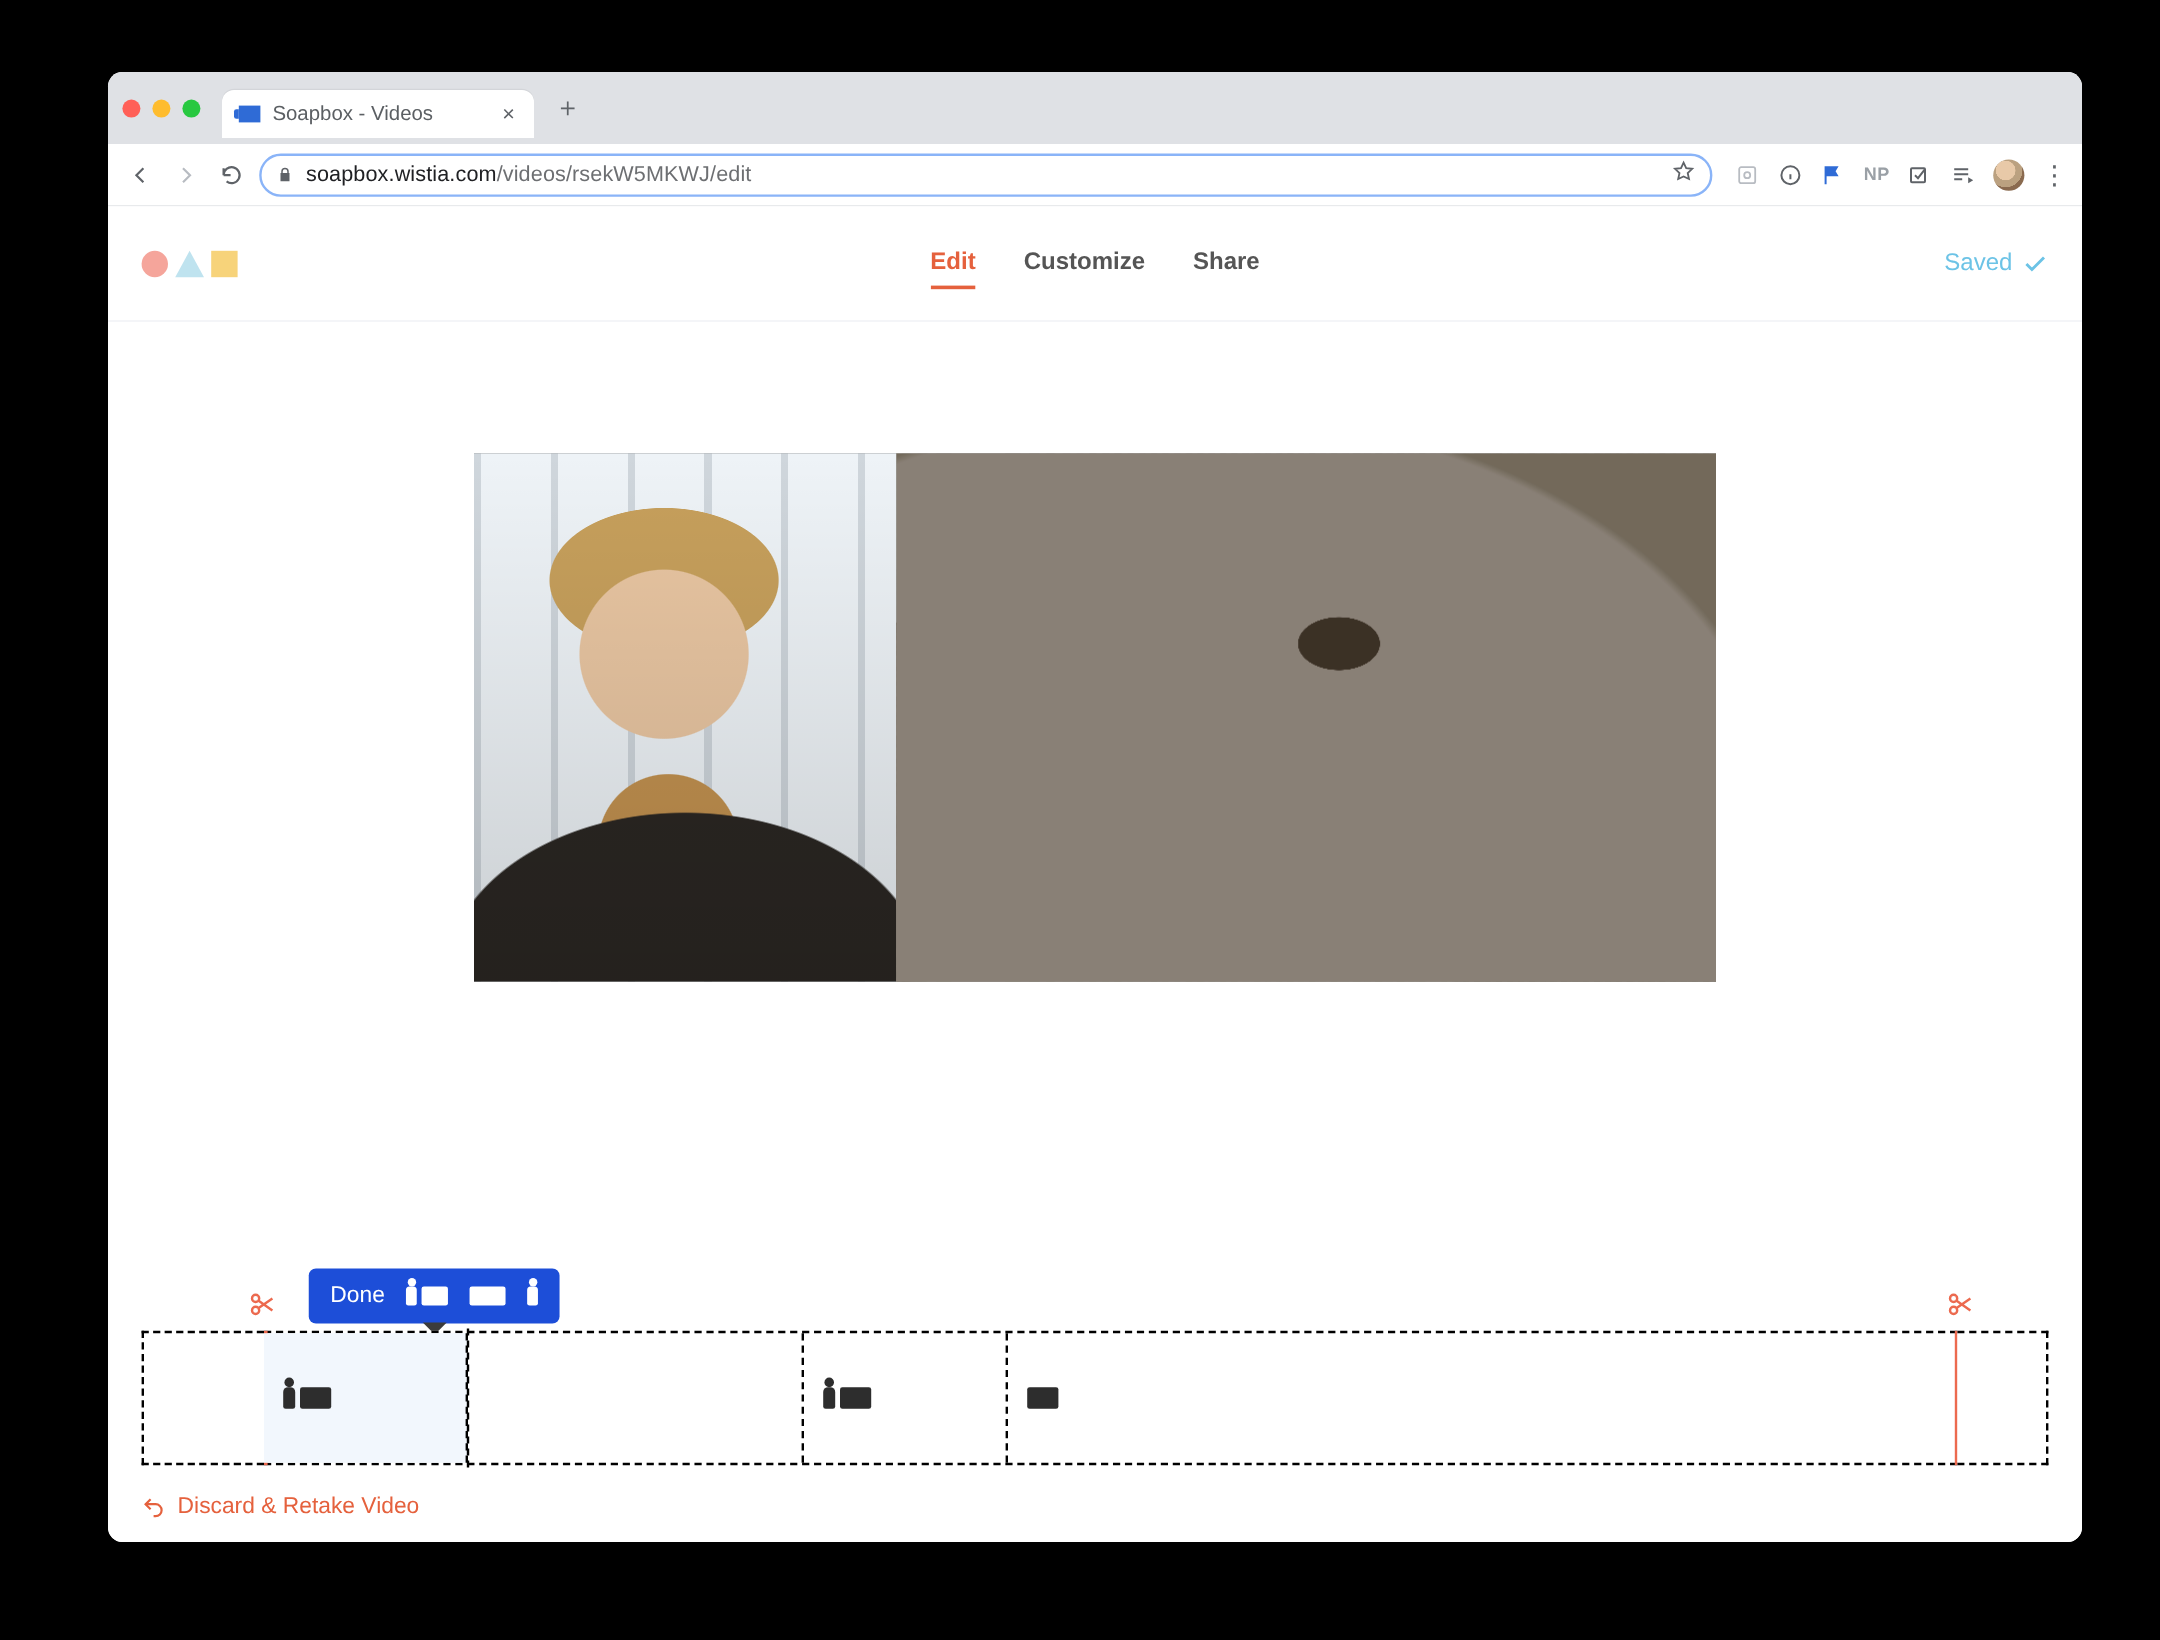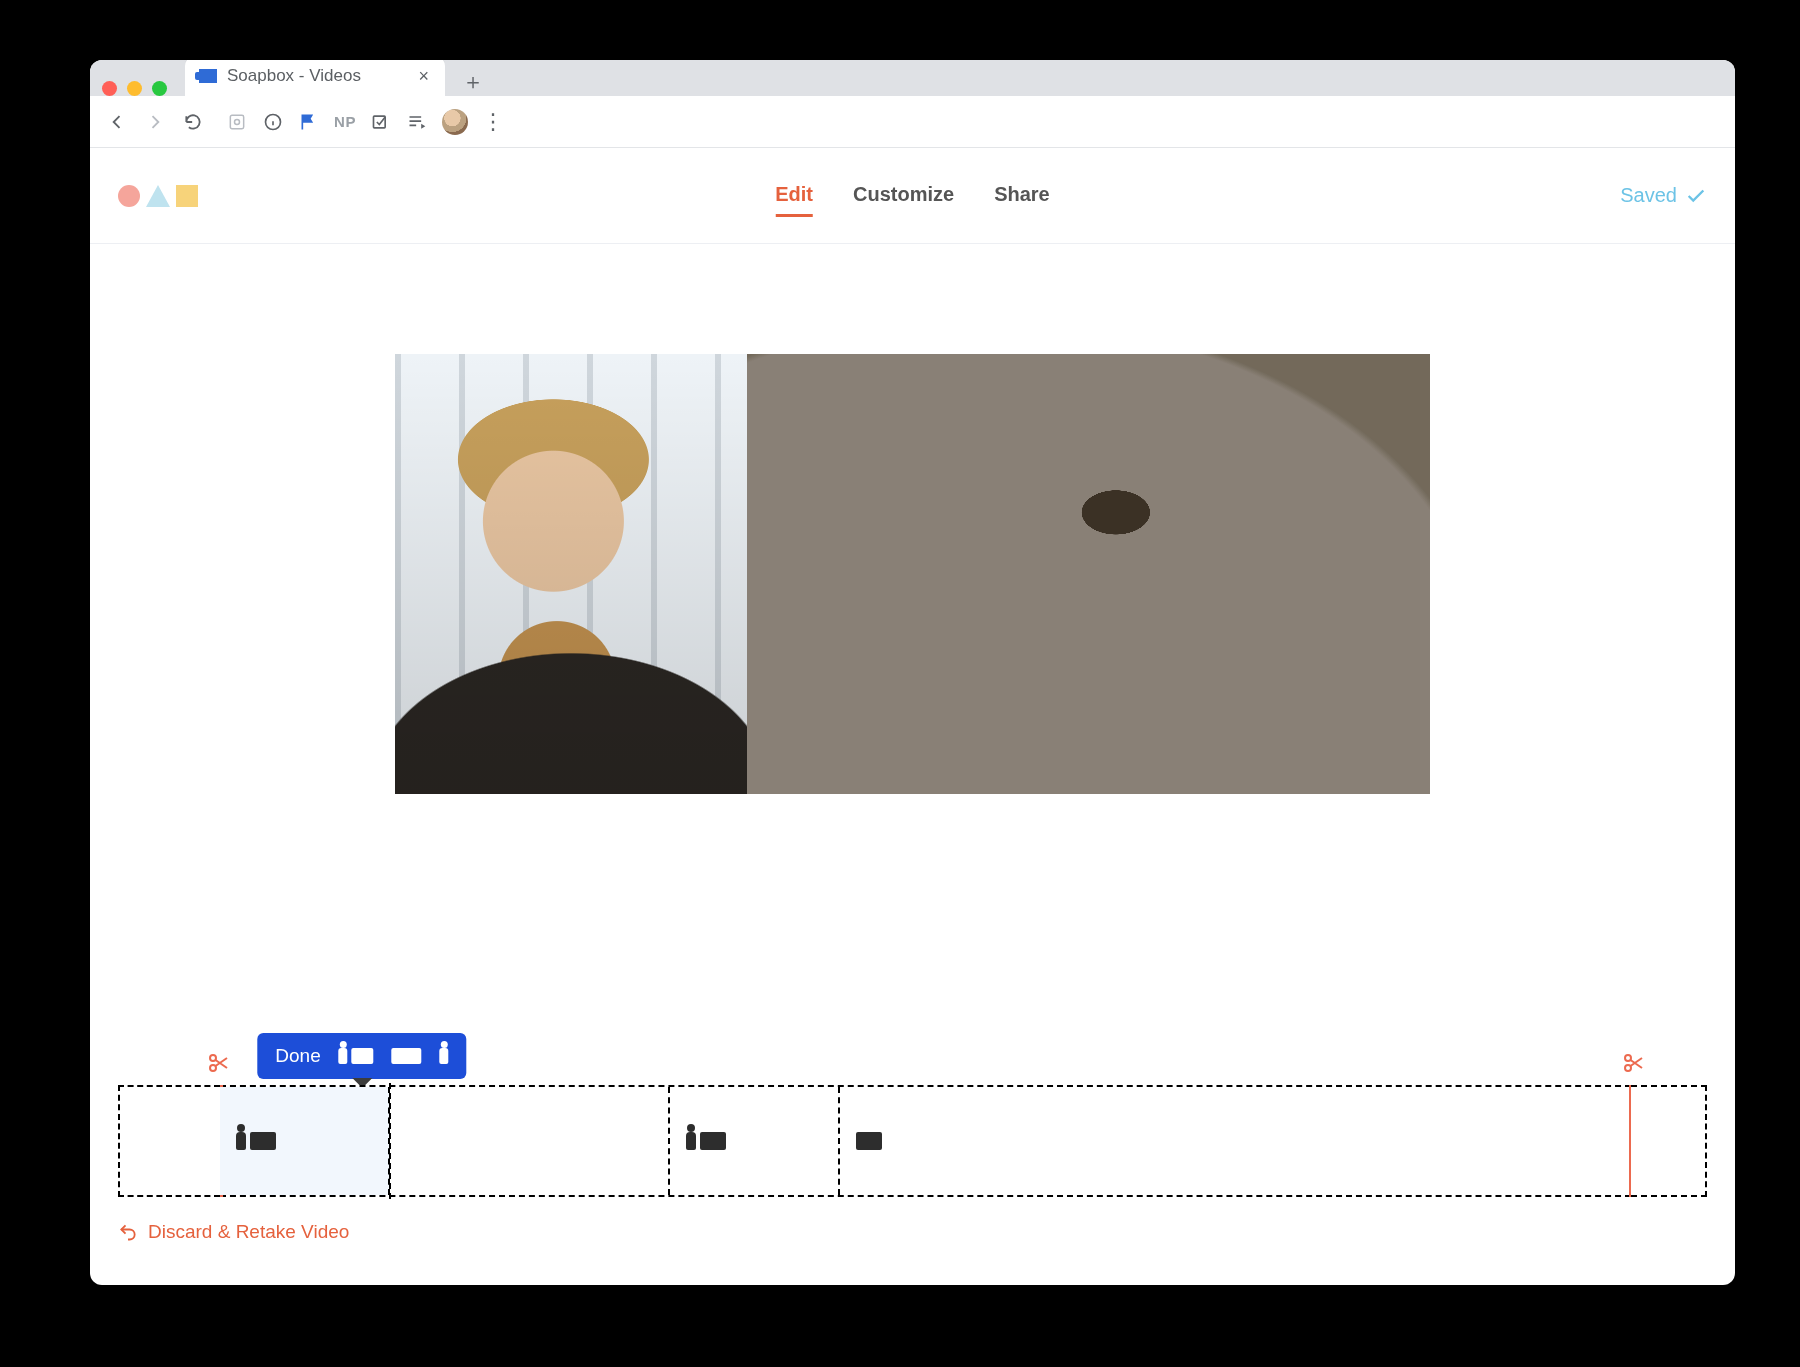--- a/index.html
+++ b/index.html
@@ -12,23 +12,23 @@
     left: 90px; top: 60px;
     width: 1645px; height: 1225px;
     background: #fff;
     border-radius: 12px;
     box-shadow: 0 35px 60px rgba(0,0,0,.55), 0 0 0 1px rgba(0,0,0,.15);
     overflow: hidden;
   }
 
   
   .titlebar {
-    height: 36px;
+    height: 60px;
     background: #dfe1e5;
-    display: flex; align-items: flex-end;
+    display: flex; align-items: center;
     padding: 0 12px;
   }
   .traffic { display:flex; gap:10px; margin-right:18px; }
   .dot { width:15px; height:15px; border-radius:50%; }
   .dot.red { background:#ff5f57; }
   .dot.yellow { background:#febc2e; }
   .dot.green { background:#28c840; }
 
   .tab {
     display:flex; align-items:center; gap:10px;
@@ -202,20 +202,33 @@
         <svg viewBox="0 0 24 24" fill="none" stroke="currentColor" stroke-width="2.2">
             <path d="M9 5l7 7-7 7"></path>
           </svg>
       </div>
       <div class="nav-ico">
         <svg viewBox="0 0 24 24" fill="none" stroke="currentColor" stroke-width="2.2">
             <path d="M4 12a8 8 0 1 1 3 6.2M4 12V5m0 7h7"></path>
           </svg>
       </div>
 
+      <div class="omnibox">
+        <span class="secure">
+          <svg viewBox="0 0 24 24" fill="currentColor">
+              <path d="M7 10V8a5 5 0 0 1 10 0v2h1v11H6V10h1zm2 0h6V8a3 3 0 0 0-6 0v2z"></path>
+            </svg>
+        </span>
+        <span class="url"><span class="host">soapbox.wistia.com</span><span>/videos/rsekW5MKWJ/edit</span></span>
+        <span class="star">
+          <svg viewBox="0 0 24 24" fill="none" stroke="currentColor" stroke-width="1.8">
+              <path d="M12 3l2.6 5.6 6 .6-4.5 4.2 1.3 6L12 16.9 6.6 19.4l1.3-6L3.4 9.2l6-.6L12 3z"></path>
+            </svg>
+        </span>
+      </div>
 
       <div class="ext">
         <span class="ext-ico">
           <svg viewBox="0 0 24 24" fill="none" stroke="#b8bcc2" stroke-width="1.8">
               <rect x="4" y="4" width="16" height="16" rx="2"></rect>
               <circle cx="12" cy="12" r="3"></circle>
             </svg>
         </span>
         <span class="ext-ico">
           <svg viewBox="0 0 24 24" fill="none" stroke="currentColor" stroke-width="2">

